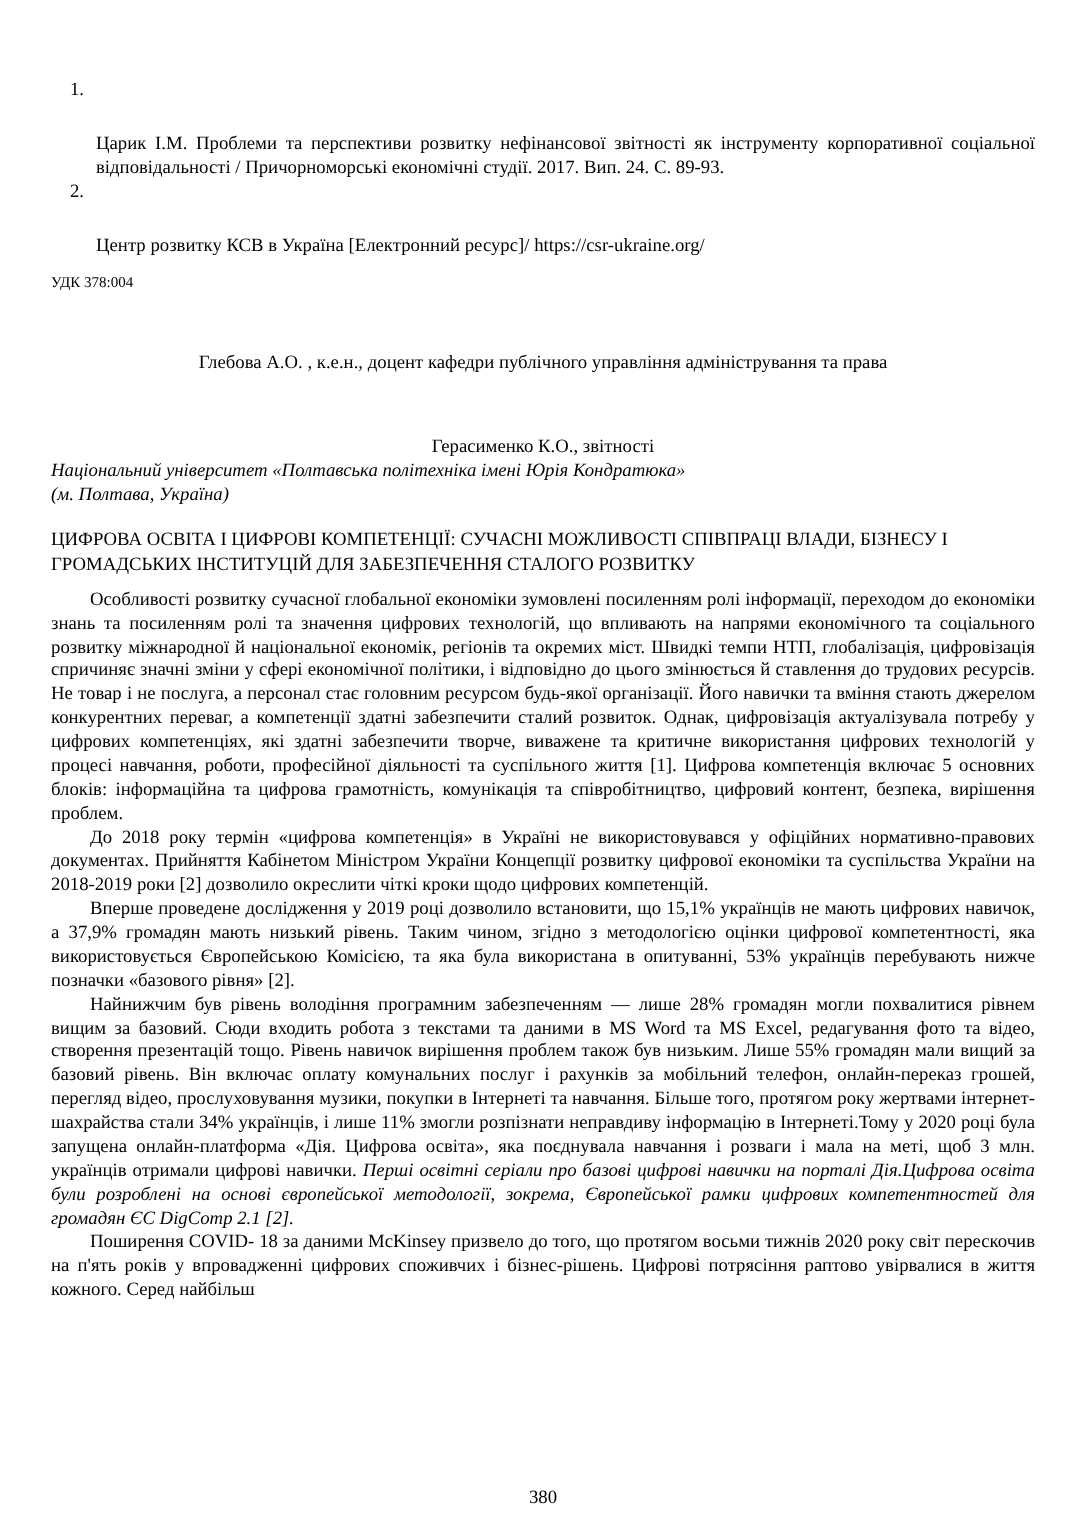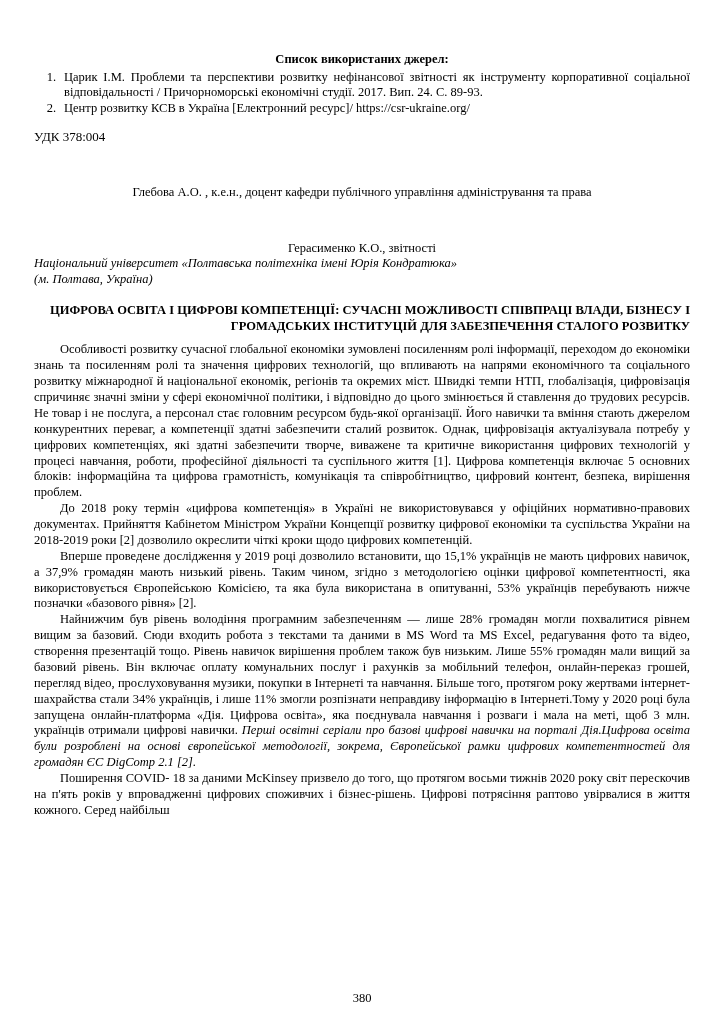--- a/index.html
+++ b/index.html
@@ -48,47 +48,48 @@
     width: 30px;
     flex: 0 0 30px;
     text-align: right;
     padding-right: 8px;
     box-sizing: border-box;
   }
   ol.refs li .txt {
     flex: 1 1 auto;
     text-align: justify;
     text-justify: inter-word;
+    margin-top: 36px;
   }
   ol.refs li .txt.last {
     text-align: left;
   }
 
   .udk {
-    font-size: 13px;
+    font-size: 10px;
     margin-top: 12px;
     margin-bottom: 0;
     text-align: left;
   }
   .author-line {
     font-size: 12.5px;
     text-align: center;
     line-height: 1.26;
     margin-top: 40px;
   }
   .affil {
     font-size: 12.5px;
     font-style: italic;
     line-height: 1.26;
   }
 
   .title {
     font-size: 12.5px;
-    font-weight: bold;
-    text-align: right;
+    font-weight: normal;
+    text-align: left;
     line-height: 1.3;
     margin-top: 14px;
     margin-bottom: 8px;
     text-transform: uppercase;
   }
 
   .body-text p {
     font-size: 12.5px;
     text-align: justify;
     text-justify: inter-word;
@@ -105,21 +106,20 @@
     text-align: center;
     font-size: 12.5px;
   }
 </style>
 </head>
 <body>
 
 <div class="page">
 
   <div>
-    <div class="refs-heading">Список використаних джерел:</div>
     <ol class="refs">
       <li>
         <span class="num">1.</span>
         <span class="txt">Царик І.М. Проблеми та перспективи розвитку нефінансової звітності як інструменту корпоративної соціальної відповідальності / Причорноморські економічні студії. 2017. Вип. 24. С. 89-93.</span>
       </li>
       <li>
         <span class="num">2.</span>
         <span class="txt last">Центр розвитку КСВ в Україна [Електронний ресурс]/ https://csr-ukraine.org/</span>
       </li>
     </ol>

